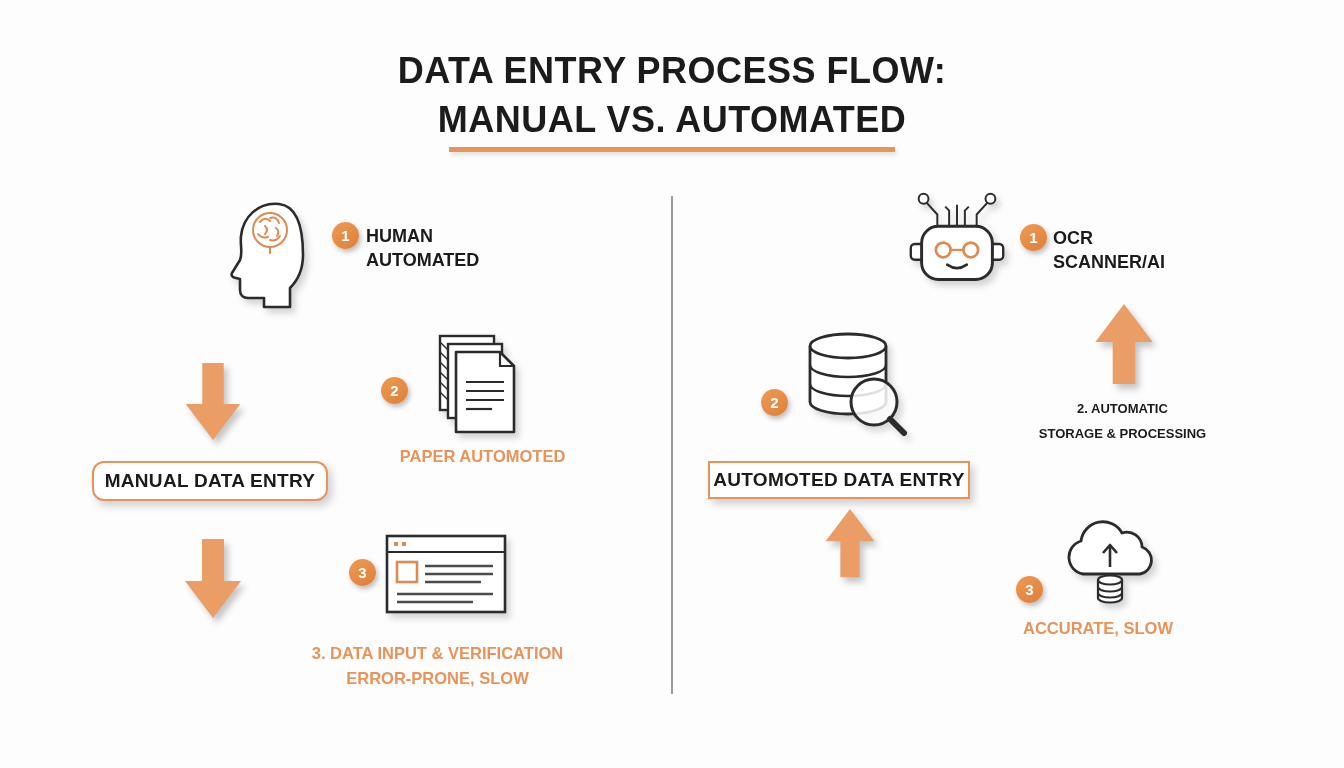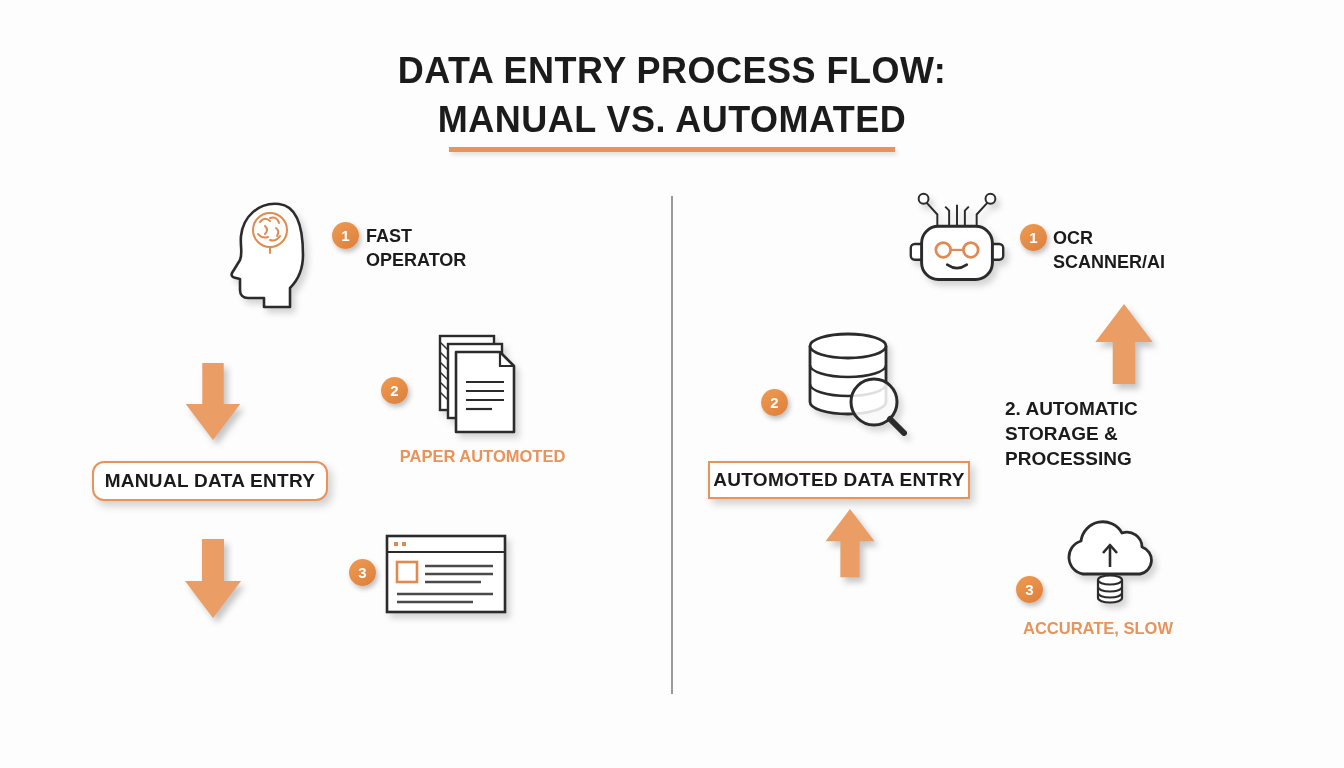--- a/index.html
+++ b/index.html
@@ -23,22 +23,22 @@
 
   
   .icon{position:absolute;filter:drop-shadow(4px 5px 3px rgba(0,0,0,0.16));}
   .arrow{position:absolute;filter:drop-shadow(4px 5px 3px rgba(0,0,0,0.22));}
   .badge{position:absolute;width:27px;height:27px;border-radius:50%;
     background:linear-gradient(145deg,#EE9B52,var(--badge));color:#fff;font-weight:bold;font-size:15px;
     display:flex;align-items:center;justify-content:center;box-shadow:2px 3px 5px rgba(0,0,0,0.25);}
   .label-dark{position:absolute;font-weight:bold;font-size:18px;color:var(--ink);line-height:24px;}
   .caption-orange{position:absolute;font-weight:bold;font-size:16.5px;color:var(--accent);
     text-align:center;line-height:25px;}
-  .caption-dark{position:absolute;font-weight:bold;font-size:19px;color:var(--ink);
-    line-height:25px;}
+  .caption-dark{position:absolute;font-weight:bold;font-size:13px;color:var(--ink);
+    text-align:center;line-height:25px;}
   .entry-box{position:absolute;background:#fff;border:2px solid var(--accent);
     box-shadow:4px 5px 8px rgba(0,0,0,0.18);display:flex;align-items:center;justify-content:center;
     font-weight:bold;font-size:19px;color:var(--ink);letter-spacing:0.3px;}
 
   
   .head-icon{left:218px;top:198px;width:102px;height:112px;}
   .badge-m1{left:332px;top:222px;}
   .label-m1{left:366px;top:224px;width:98px;}
   .arrow-md1{left:183px;top:363px;width:60px;height:78px;}
   .docs-icon{left:418px;top:326px;width:108px;height:114px;}
@@ -84,21 +84,21 @@
       <path d="M42 24 q5 -6 10 -1"></path>
       <path d="M52 20 q7 -2 9 5"></path>
       <path d="M40 36 q4 5 10 3"></path>
       <path d="M52 42 q6 2 10 -4"></path>
       <path d="M47 28 q4 4 0 8"></path>
       <path d="M58 30 q4 3 1 8"></path>
       <path d="M52 49 l0 6"></path>
     </g>
   </svg>
   <div class="badge badge-m1">1</div>
-  <div class="label-dark label-m1">FAST OPERATOR</div>
+  <div class="label-dark label-m1">HUMAN AUTOMATED</div>
 
   <svg class="arrow arrow-md1" viewBox="0 0 60 80">
     <polygon points="19,0 41,0 41,42 58,42 30,79 2,42 19,42" fill="#EB9D66"></polygon>
   </svg>
 
   <svg class="icon docs-icon" viewBox="0 0 108 114">
     <g fill="#ffffff" stroke="#2b2b2b" stroke-width="2.4">
       <rect x="22" y="10" width="54" height="74"></rect>
       <rect x="30" y="18" width="54" height="74"></rect>
     </g>
@@ -136,20 +136,24 @@
     <rect x="12" y="30" width="20" height="20" fill="none" stroke="#E08A50" stroke-width="2.6"></rect>
     <g stroke="#4a4a4a" stroke-width="2.4">
       <line x1="40" y1="34" x2="108" y2="34"></line>
       <line x1="40" y1="42" x2="108" y2="42"></line>
       <line x1="40" y1="50" x2="96" y2="50"></line>
       <line x1="12" y1="62" x2="108" y2="62"></line>
       <line x1="12" y1="70" x2="88" y2="70"></line>
     </g>
   </svg>
   <div class="badge badge-m3">3</div>
+  <div class="caption-orange caption-m3">
+    <div>3. DATA INPUT &amp; VERIFICATION</div>
+    <div>ERROR-PRONE, SLOW</div>
+  </div>
 
   <svg class="icon robot-icon" viewBox="0 0 120 112">
     <g stroke="#2b2b2b" stroke-width="2" fill="none">
       <path d="M29 14 L40 26 L40 38"></path>
       <path d="M91 14 L80 26 L80 38"></path>
       <path d="M52 38 V22 L48 18"></path>
       <path d="M60 38 V16"></path>
       <path d="M68 38 V22 L72 18"></path>
     </g>
     <circle cx="26" cy="10" r="5" fill="#ffffff" stroke="#2b2b2b" stroke-width="2"></circle>

